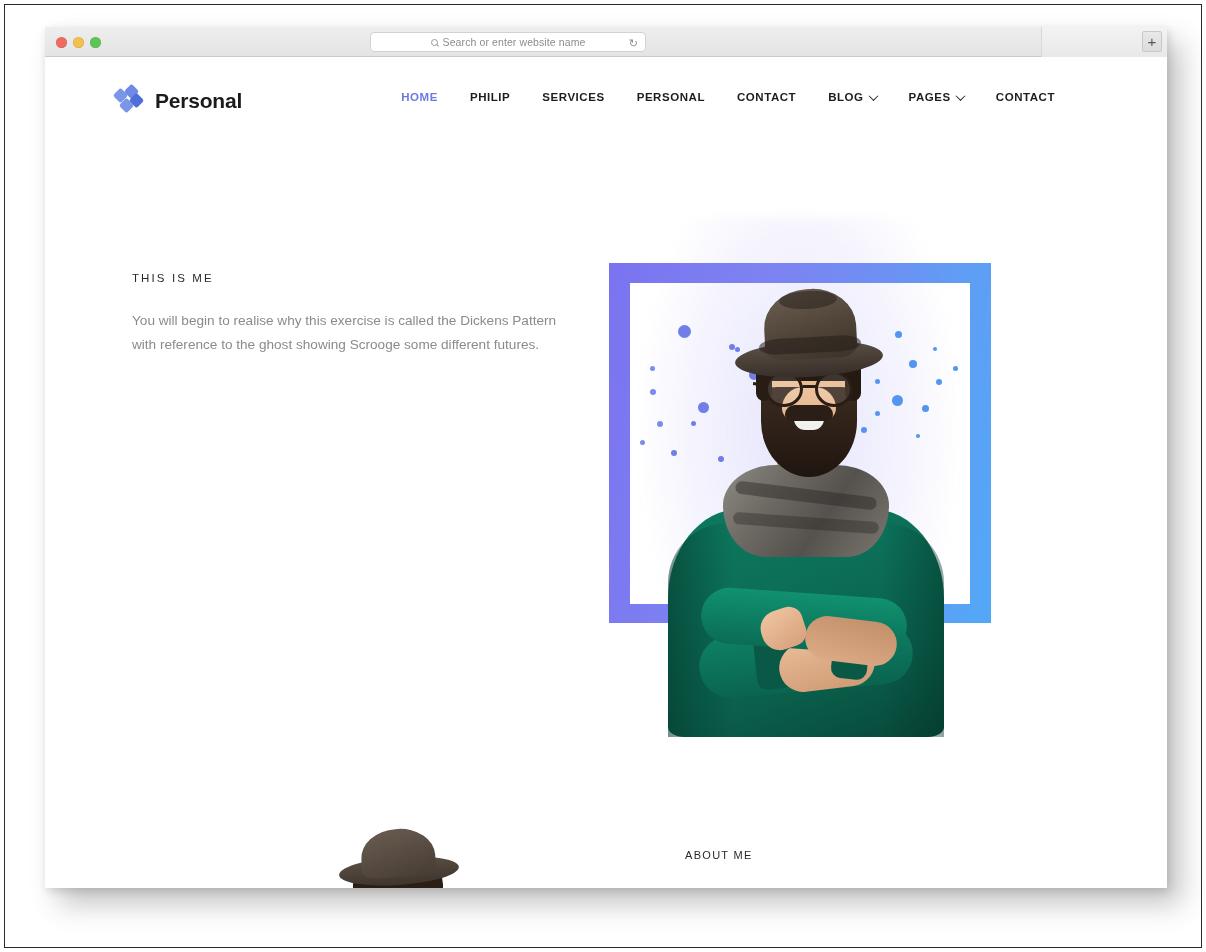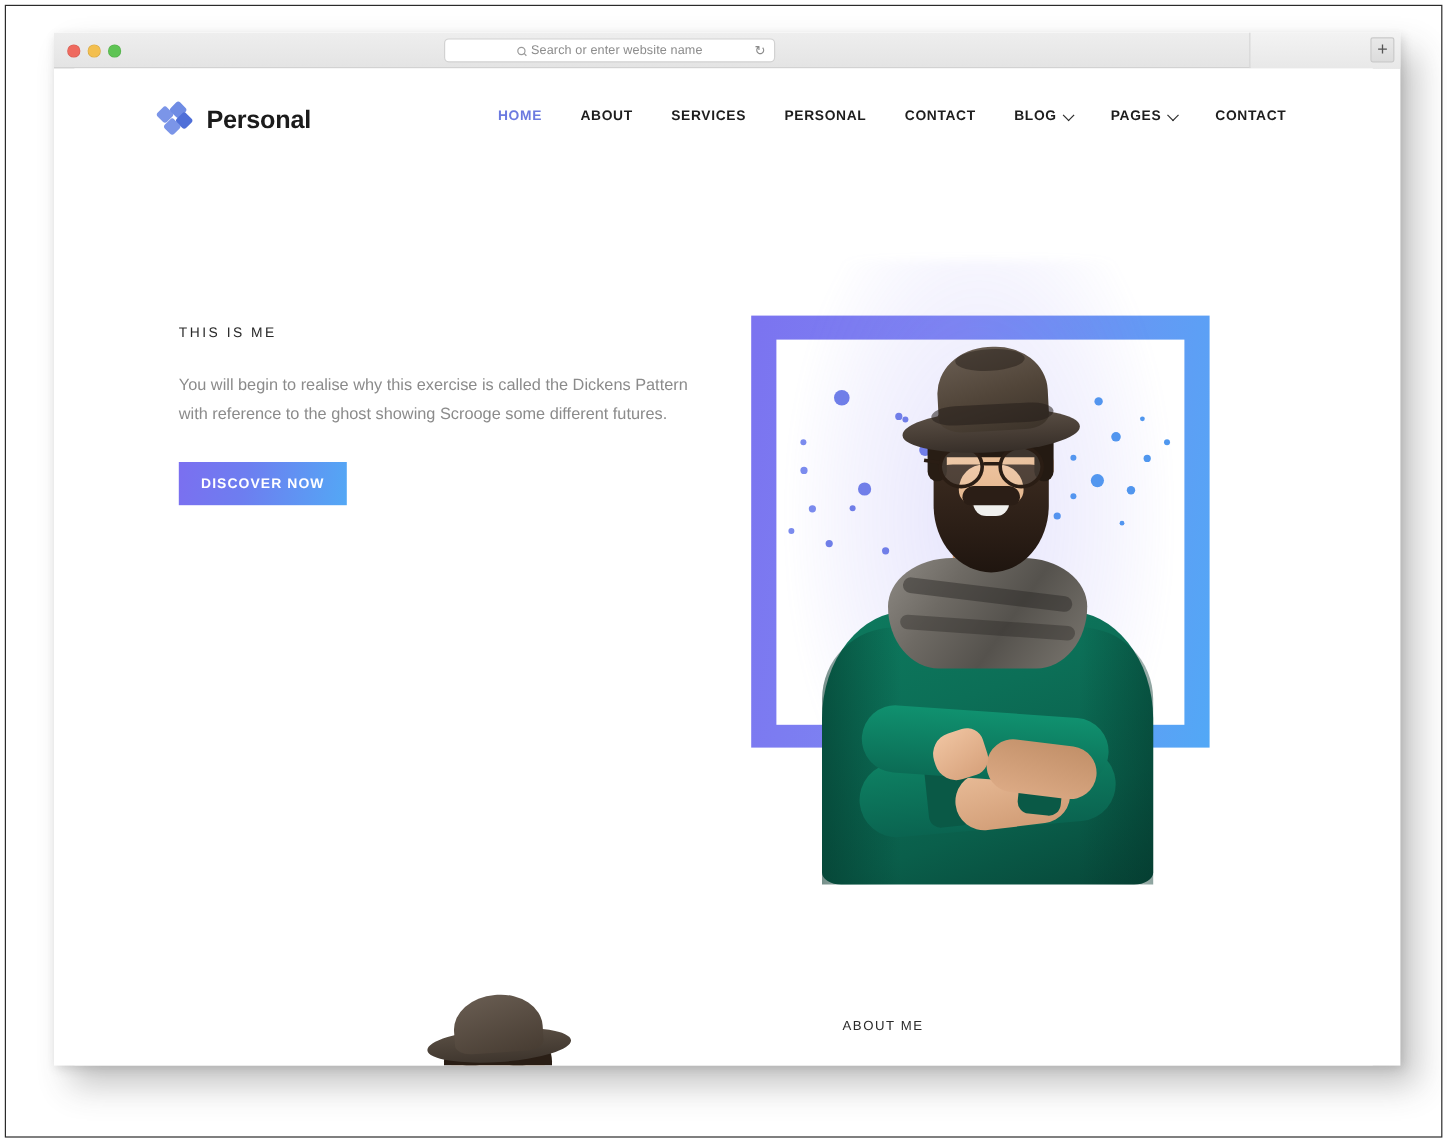--- a/index.html
+++ b/index.html
@@ -119,21 +119,21 @@
     border-radius: 2px;
     color: #555;
     font-size: 15px;
     line-height: 19px;
     text-align: center;
   }
 
   
   #viewport {
     position: absolute;
-    left: 17px; top: 30px;
+    left: 0; top: 30px;
     width: 1082px;
     height: 831px;
     background: #ffffff;
     overflow: hidden;
   }
 
   
   #site-header {
     position: absolute;
     left: 0; top: 0;
@@ -597,21 +597,21 @@
               <i class="d4"></i>
           </span>
           <span id="brand-name">Personal</span>
         </div>
 
         <nav id="main-nav">
           <a class="nav-item active">
               <span>HOME</span>
             </a>
           <a class="nav-item">
-              <span>ABOUT</span>
+              <span>PHILIP</span>
             </a>
           <a class="nav-item">
               <span>SERVICES</span>
             </a>
           <a class="nav-item">
               <span>PERSONAL</span>
             </a>
           <a class="nav-item">
               <span>CONTACT</span>
             </a>
@@ -625,21 +625,20 @@
             </a>
           <a class="nav-item">
               <span>CONTACT</span>
             </a>
         </nav>
       </header>
 
       <div id="hero-text">
         <div id="hero-eyebrow">THIS IS ME</div>
         <p id="hero-desc">You will begin to realise why this exercise is called the Dickens Pattern with reference to the ghost showing Scrooge some different futures.</p>
-        <button id="discover-btn">DISCOVER NOW</button>
       </div>
 
       <div id="hero-visual">
         <div id="frame-gradient">
           <div id="frame-inner">
               <span class="dot" style="left: 14%; top: 13%; width: 13px; height: 13px; background: rgb(111, 127, 232);"></span>
               <span class="dot" style="left: 31%; top: 20%; width: 5px; height: 5px; background: rgb(111, 127, 232);"></span>
               <span class="dot" style="left: 29%; top: 19%; width: 6px; height: 6px; background: rgb(111, 127, 232);"></span>
               <span class="dot" style="left: 41%; top: 19%; width: 6px; height: 6px; background: rgb(111, 127, 232);"></span>
               <span class="dot" style="left: 55%; top: 22%; width: 5px; height: 5px; background: rgb(111, 140, 240);"></span>

